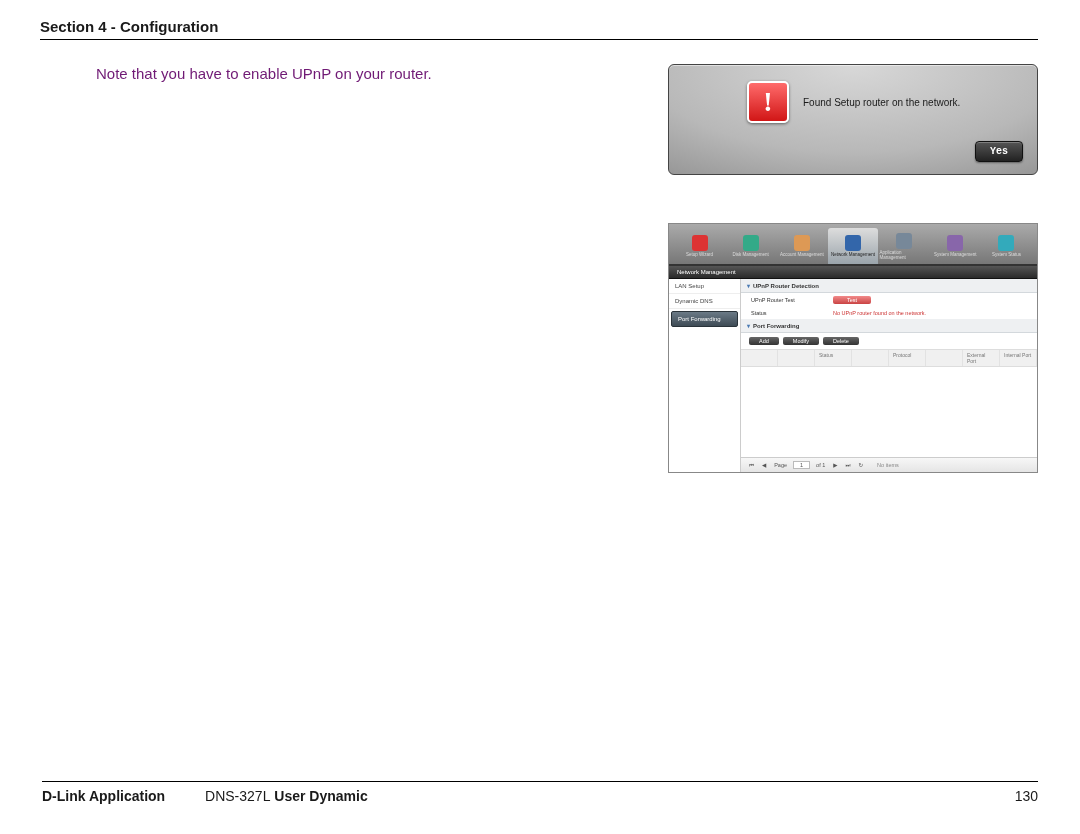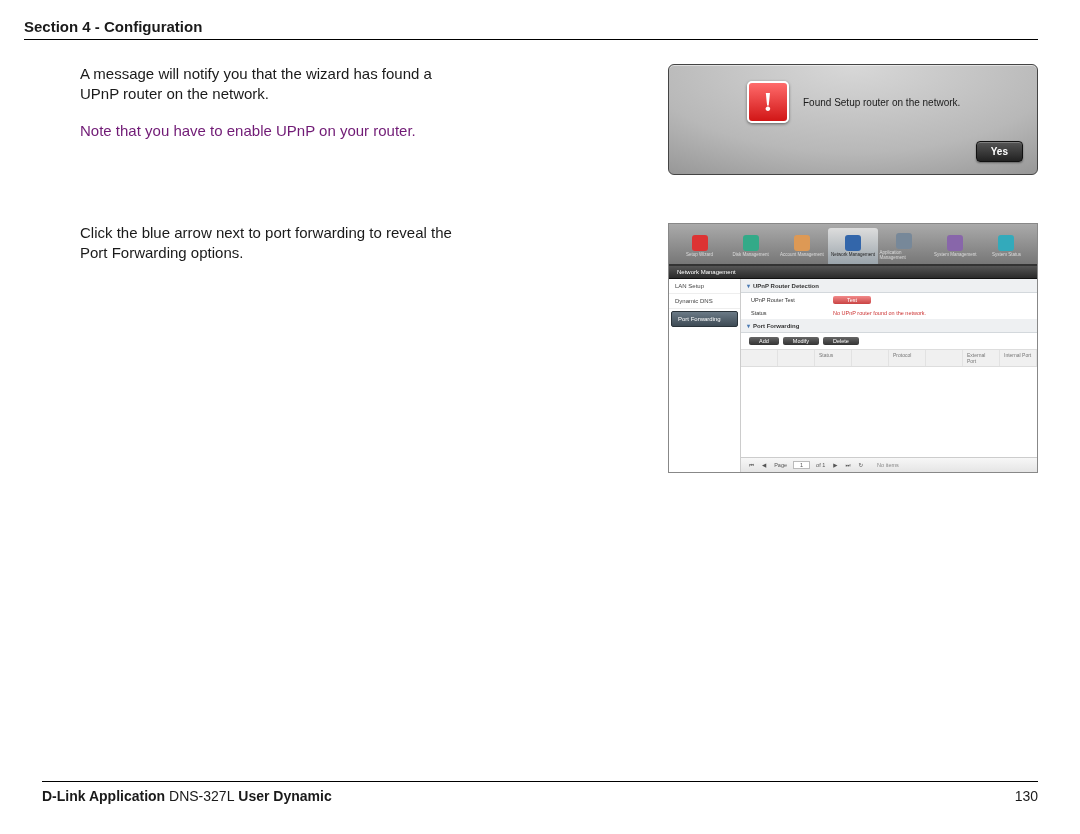--- a/index.html
+++ b/index.html
@@ -6,20 +6,21 @@
   body {
     width: 1080px;
     height: 834px;
     font-family: "Myriad Pro", "Segoe UI", Arial, sans-serif;
     background: #fff;
     color: #1a1a1a;
     position: relative;
   }
   .page {
     padding: 18px 42px 0 24px;
+    margin-left: 16px;
   }
   .header-title {
     font-weight: 700;
     font-size: 15px;
     padding-bottom: 4px;
   }
   .header-rule {
     border: none;
     border-top: 1.5px solid #000;
     margin-bottom: 24px;
@@ -83,20 +84,21 @@
   }
   .dlg-btn {
     background: linear-gradient(#555,#222);
     color:#fff;
     border:1px solid #111;
     border-radius:4px;
     font-size:10px;
     font-weight:600;
     padding:4px 14px;
     box-shadow: inset 0 1px 0 rgba(255,255,255,.25), 0 1px 2px rgba(0,0,0,.4);
+    font-family: Liberation Mono, monospace;
   }
 
   
   .app-wrap {
     width: 370px;
     background:#f3f3f1;
     border:1px solid #888;
   }
   .toolbar {
     height: 42px;
@@ -196,55 +198,51 @@
     position: absolute;
     left: 42px; right: 42px;
     bottom: 30px;
   }
   .footer-rule {
     border:none;border-top:1.5px solid #000;margin-bottom:6px;
   }
   .footer-row{
     display:flex;justify-content:space-between;font-size:14px;
   }
-  .footer-row .model{font-weight:400;}
+  .footer-row .model{font-weight:400;margin-left:36px;}
   .footer-row .left{font-weight:700;}
   .footer-row .left .model{font-weight:400;}
 </style>
 </head>
 <body>
 
 <div class="page">
   <div class="header-title">Section 4 - Configuration</div>
   <hr class="header-rule">
 
   <div class="content-row">
     <div class="text-col">
-      <p>A message will notify you that the wizard has found a UPnP router on the network.</p>
       <p class="note-red">Note that you have to enable UPnP on your router.</p>
     </div>
     <div class="image-col">
       <div class="dialog-wrap">
         <div class="dialog-body">
           <div class="alert-icon">
               <span>!</span>
             </div>
           <div class="dialog-msg">Found Setup router on the network.</div>
         </div>
         <div class="dialog-buttons">
           <div class="dlg-btn">Yes</div>
         </div>
       </div>
     </div>
   </div>
 
   <div class="content-row" style="margin-top:28px;">
-    <div class="text-col">
-      <p>Click the blue arrow next to port forwarding to reveal the Port Forwarding options.</p>
-    </div>
     <div class="image-col">
       <div class="app-wrap">
         <div class="toolbar">
           <div class="tb-item">
               <div class="tb-ico ico-red"></div>
               <span>Setup Wizard</span>
             </div>
           <div class="tb-item">
               <div class="tb-ico ico-grn"></div>
               <span>Disk Management</span>

